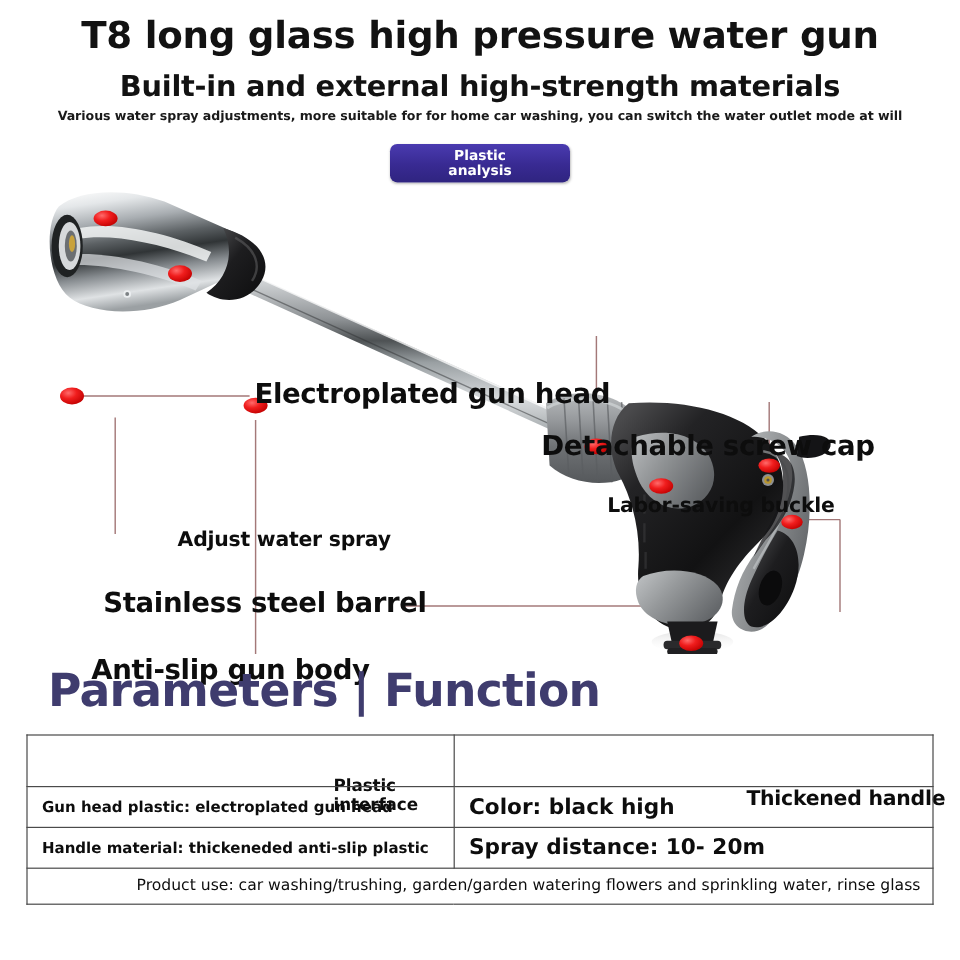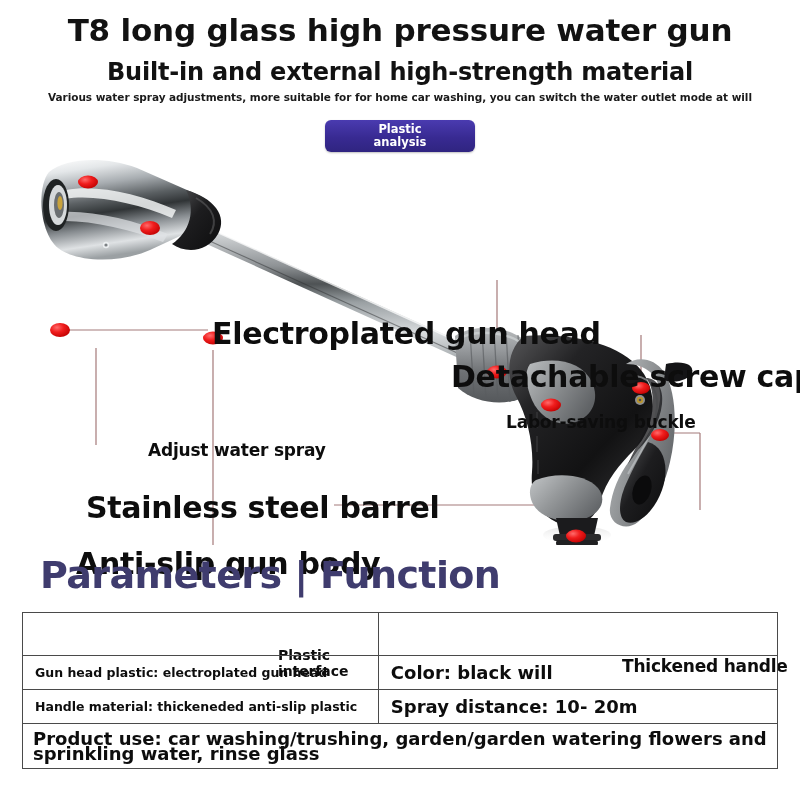--- a/index.html
+++ b/index.html
@@ -34,21 +34,21 @@
     color:#fff;text-align:center;font-size:11.5px;font-weight:bold;
     line-height:12.5px;box-shadow:0 1px 2px rgba(0,0,0,.25);
   }
 
   
   .photo{position:absolute;left:0;top:150px;width:800px;height:395px;}
   .photo svg{position:absolute;left:0;top:0;}
 
   
   .lbl{position:absolute;color:#0d0d0d;font-weight:bold;white-space:nowrap;}
-  .lbl.big{font-size:30px;letter-spacing:-.3px;}
+  .lbl.big{font-size:23px;letter-spacing:-.3px;}
   .lbl.mid{font-size:17px;letter-spacing:-.2px;}
   .lbl.sml{font-size:14px;letter-spacing:-.1px;line-height:16px;white-space:normal;}
 
   #lbl-gunhead  {left:212px;top:166px;}
   #lbl-screwcap {left:451px;top:209px;}
   #lbl-buckle   {left:506px;top:262px;}
   #lbl-adjust   {left:148px;top:290px;}
   #lbl-barrel   {left:86px;top:340px;}
   #lbl-antislip {left:76px;top:396px;}
   #lbl-plastic  {left:278px;top:497px;text-align:left;}
@@ -67,31 +67,31 @@
   .tbl td{
     border:1.3px solid #4a4a4a;
     padding:6px 12px;vertical-align:middle;
     color:#0d0d0d;
   }
   .tbl .c-left {width:47%;}
   .tbl tr.blank td{height:42px;padding:0;}
   .tbl .k{font-size:12.5px;font-weight:bold;line-height:14px;}
   .tbl .v{font-size:18px;font-weight:bold;}
   .tbl .wide{
-    text-align:left;font-size:18px;font-weight:bold;line-height:15px;
+    text-align:right;font-size:13px;font-weight:normal;line-height:15px;
     padding:7px 10px;
   }
 </style>
 </head>
 <body>
 
 <div class="stage">
 
   <div class="title">T8 long glass high pressure water gun</div>
-  <div class="subtitle">Built-in and external high-strength material</div>
+  <div class="subtitle">Built-in and external high-strength materials</div>
   <div class="tagline">Various water spray adjustments, more suitable for for home car washing, you can switch the water outlet mode at will</div>
 
   <div class="badge">
     <div>Plastic</div>
     <div>analysis</div>
   </div>
 
   <div class="photo">
     <svg width="800" height="395" viewBox="0 0 800 395">
       <defs>
@@ -293,21 +293,21 @@
   <div class="sec-title">Parameters | Function</div>
 
   <table class="tbl">
     <tbody>
         <tr class="blank">
       <td class="c-left"></td>
       <td></td>
     </tr>
     <tr>
       <td class="c-left k">Gun head plastic: electroplated gun head</td>
-      <td class="v">Color: black will</td>
+      <td class="v">Color: black high</td>
     </tr>
     <tr>
       <td class="c-left k">Handle material: thickeneded anti-slip plastic</td>
       <td class="v">Spray distance: 10- 20m</td>
     </tr>
     <tr>
       <td class="wide" colspan="2">Product use: car washing/trushing, garden/garden watering flowers and sprinkling water, rinse glass</td>
     </tr>
   </tbody>
     </table>

